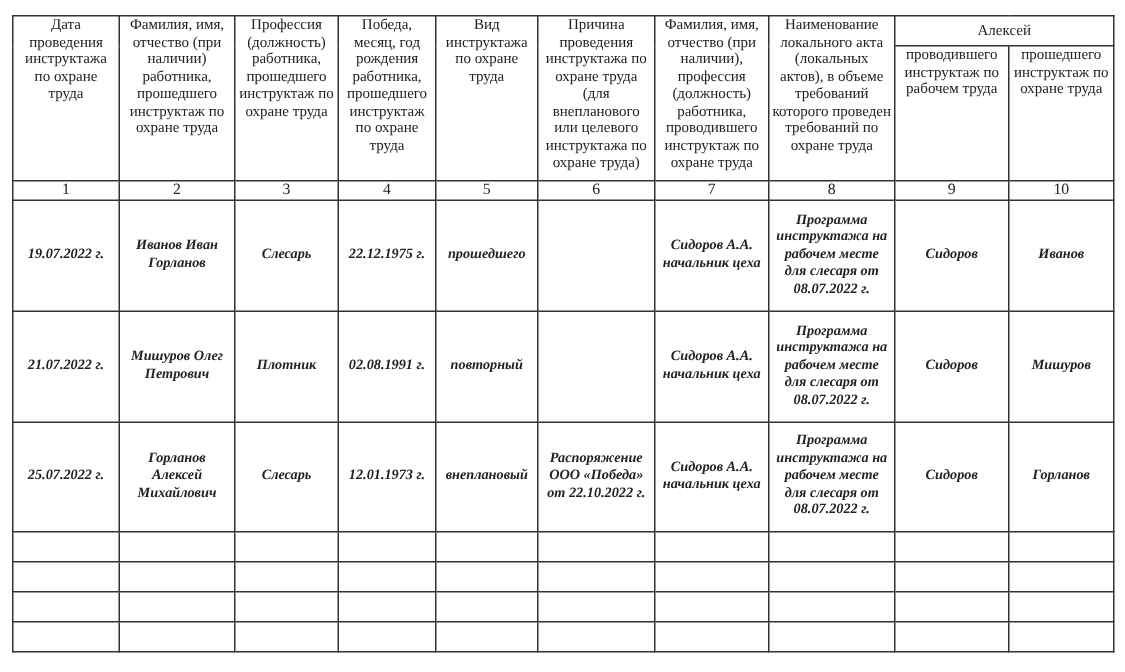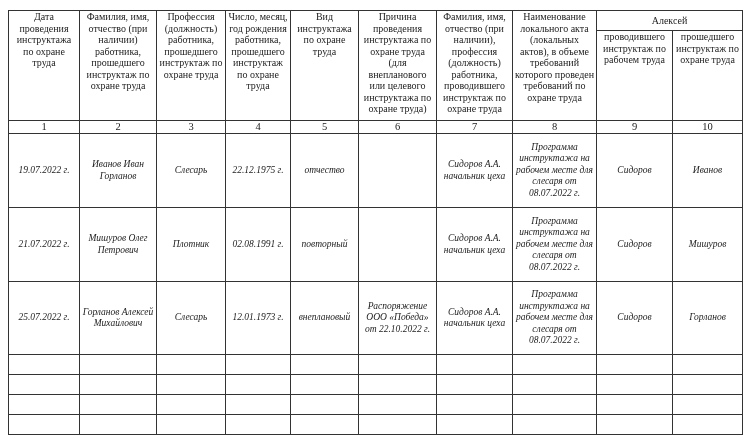--- a/index.html
+++ b/index.html
@@ -17,21 +17,21 @@
     vertical-align: top;
     font-weight: normal;
     font-size: 10px;
     line-height: 11.5px;
     overflow: hidden;
   }
   th.head { padding-top: 2px; }
   tr.hdr1 { height: 20px; }
   tr.hdr2 { height: 90px; }
   tr.nums td { font-size: 10.5px; height: 12px; vertical-align: middle; line-height: 12px; }
-  tr.data td { vertical-align: middle; font-style: italic; font-size: 9.5px; line-height: 11.5px; }
+  tr.data td { vertical-align: middle; font-style: italic; font-size: 9.5px; line-height: 11.5px; font-weight: bold; }
   tr.data.r1, tr.data.r2 { height: 74px; }
   tr.data.r3 { height: 73px; }
   tr.empty td { height: 19px; }
   .sign-title { vertical-align: middle !important; }
 </style>
 </head>
 <body>
 
 <table class="journal">
   <colgroup>
@@ -44,21 +44,21 @@
       <col style="width:76px">
       <col style="width:84px">
       <col style="width:76px">
       <col style="width:70px">
   </colgroup>
   <thead>
     <tr class="hdr1">
       <th class="head" rowspan="2">Дата проведения инструктажа по охране труда</th>
       <th class="head" rowspan="2">Фамилия, имя, отчество (при наличии) работника, прошедшего инструктаж по охране труда</th>
       <th class="head" rowspan="2">Профессия (должность) работника, прошедшего инструктаж по охране труда</th>
-      <th class="head" rowspan="2">Число, месяц, год рождения работника, прошедшего инструктаж по охране труда</th>
+      <th class="head" rowspan="2">Победа, месяц, год рождения работника, прошедшего инструктаж по охране труда</th>
       <th class="head" rowspan="2">Вид инструктажа по охране труда</th>
       <th class="head" rowspan="2">Причина проведения инструктажа по охране труда (для внепланового или целевого инструктажа по охране труда)</th>
       <th class="head" rowspan="2">Фамилия, имя, отчество (при наличии), профессия (должность) работника, проводившего инструктаж по охране труда</th>
       <th class="head" rowspan="2">Наименование локального акта (локальных актов), в объеме требований которого проведен требований по охране труда</th>
       <th class="head sign-title" colspan="2">Алексей</th>
     </tr>
     <tr class="hdr2">
       <th class="head">проводившего инструктаж по рабочем труда</th>
       <th class="head">прошедшего инструктаж по охране труда</th>
     </tr>
@@ -75,21 +75,21 @@
       <td>8</td>
       <td>9</td>
       <td>10</td>
     </tr>
 
     <tr class="data r1">
       <td>19.07.2022 г.</td>
       <td>Иванов Иван Горланов</td>
       <td>Слесарь</td>
       <td>22.12.1975 г.</td>
-      <td>отчество</td>
+      <td>прошедшего</td>
       <td></td>
       <td>Сидоров А.А. начальник цеха</td>
       <td>Программа инструктажа на рабочем месте для слесаря от 08.07.2022 г.</td>
       <td>Сидоров</td>
       <td>Иванов</td>
     </tr>
 
     <tr class="data r2">
       <td>21.07.2022 г.</td>
       <td>Мишуров Олег Петрович</td>

